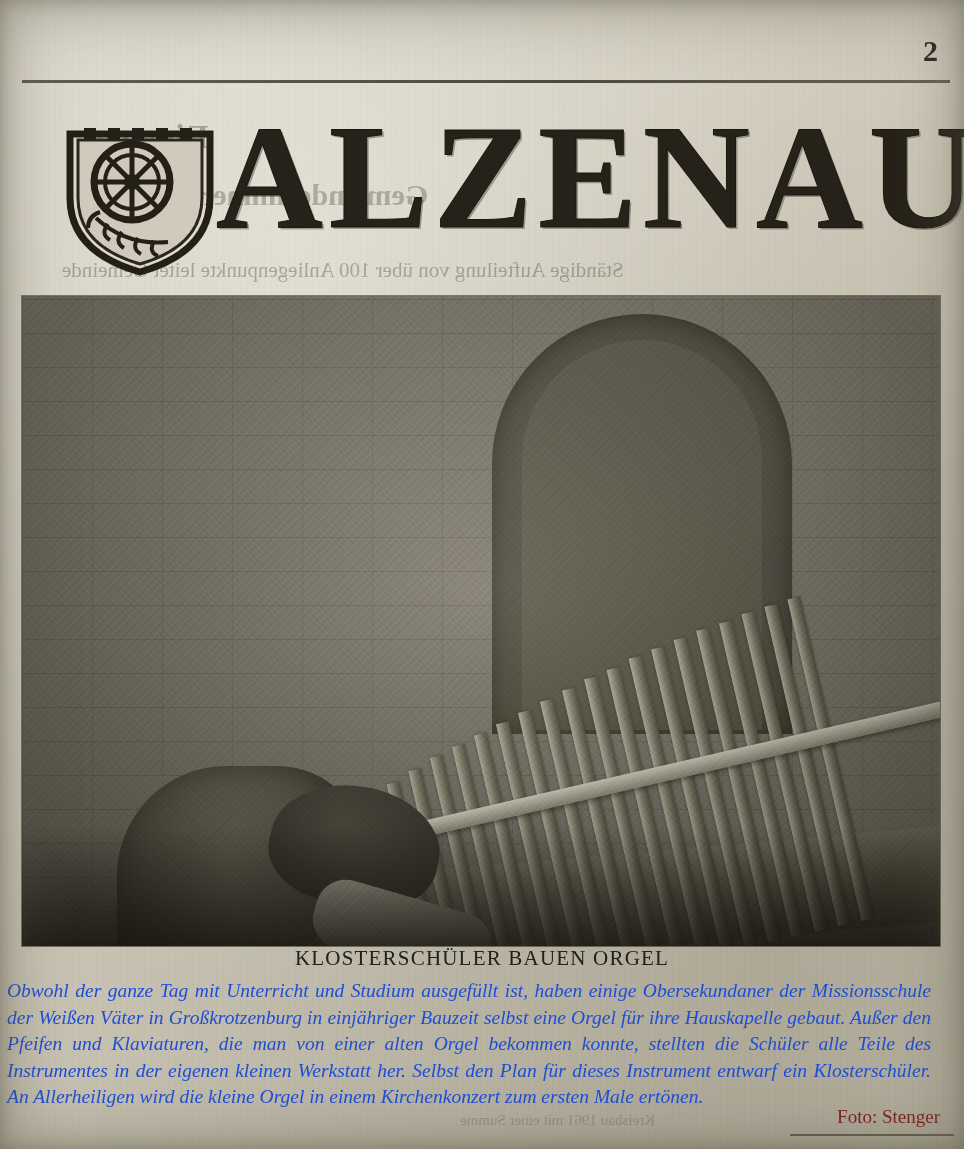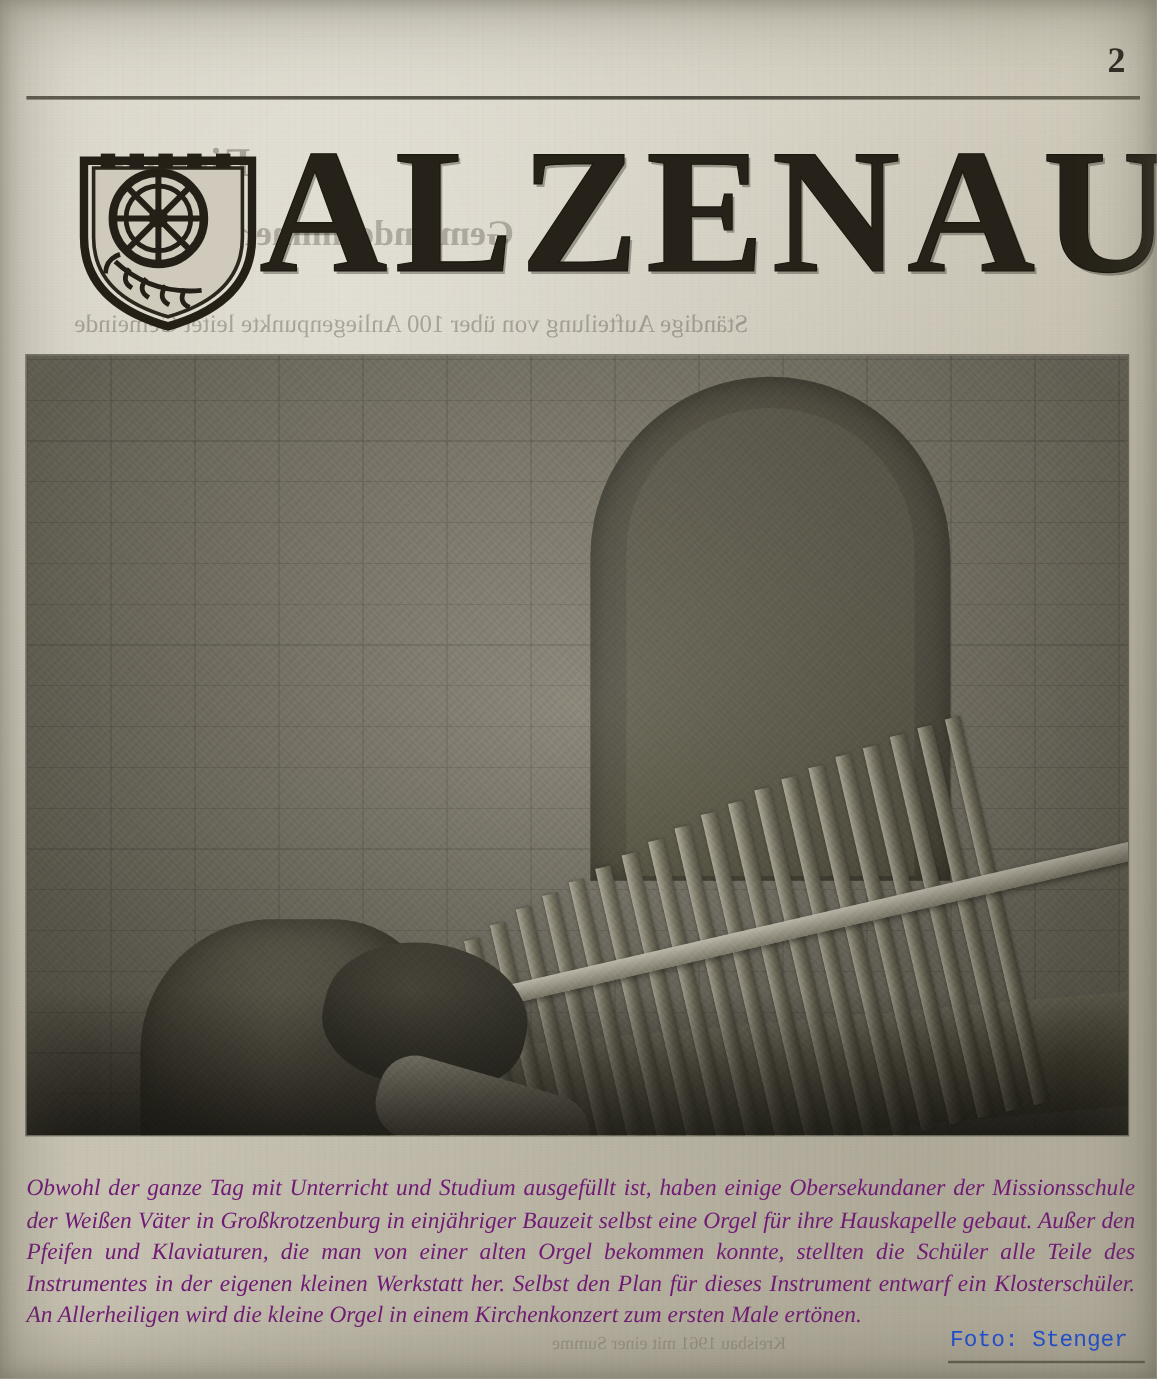--- a/index.html
+++ b/index.html
@@ -284,37 +284,37 @@
     right: 0;
     top: 946px;
     text-align: center;
     font-size: 21px;
     letter-spacing: 1.2px;
     color: #22201a;
     font-family: "Liberation Serif", serif;
   }
   .caption-body {
     position: absolute;
-    left: 22px;
+    left: 7px;
     top: 978px;
     width: 924px;
     font-style: italic;
     font-size: 19.5px;
     line-height: 26.5px;
-    color: #701a75;
+    color: #1d4ed8;
     text-align: justify;
     font-family: "Liberation Serif", serif;
   }
   .caption-credit {
     position: absolute;
     right: 24px;
     top: 1106px;
     font-size: 19px;
-    color: #1d4ed8;
-    font-family: Liberation Mono, monospace;
+    color: #7f1d1d;
+    font-family: Liberation Serif, serif;
   }
   .bottom-rule {
     position: absolute;
     left: 790px;
     right: 10px;
     top: 1134px;
     height: 2px;
     background: rgba(50,46,36,0.6);
   }
 </style>
@@ -415,18 +415,19 @@
       <div class="ph-rail"></div>
       <div class="ph-figure"></div>
       <div class="ph-head"></div>
       <div class="ph-arm"></div>
       <div class="ph-floor"></div>
       <div class="ph-grain"></div>
       <div class="ph-fade"></div>
     </div>
   </div>
 
+  <div class="caption-title">KLOSTERSCHÜLER BAUEN ORGEL</div>
   <div class="caption-body">Obwohl der ganze Tag mit Unterricht und Studium ausgefüllt ist, haben einige Obersekundaner der Missionsschule der Weißen Väter in Großkrotzenburg in einjähriger Bauzeit selbst eine Orgel für ihre Hauskapelle gebaut. Außer den Pfeifen und Klaviaturen, die man von einer alten Orgel bekommen konnte, stellten die Schüler alle Teile des Instrumentes in der eigenen kleinen Werkstatt her. Selbst den Plan für dieses Instrument entwarf ein Klosterschüler. An Allerheiligen wird die kleine Orgel in einem Kirchenkonzert zum ersten Male ertönen.</div>
   <div class="caption-credit">Foto: Stenger</div>
   <div class="bottom-rule"></div>
 
   <div class="edge-shadow"></div>
 </div>
 
 </body></html>

